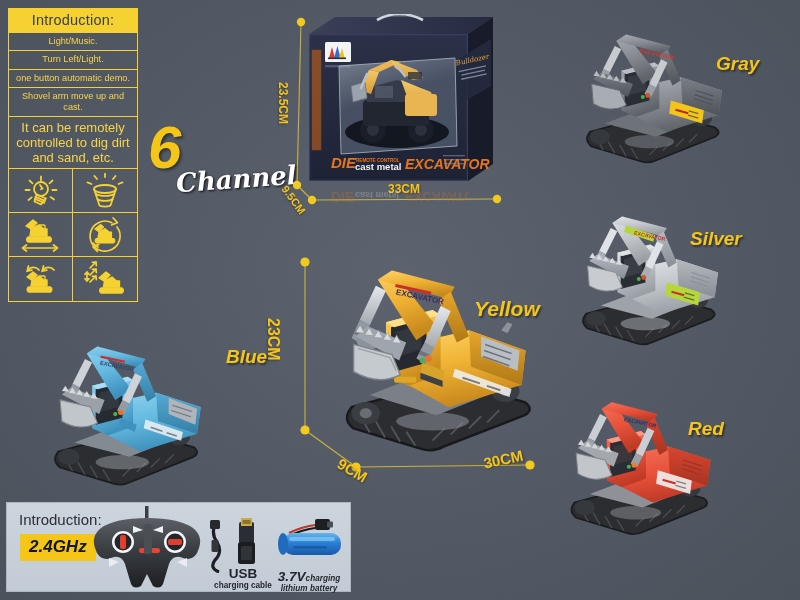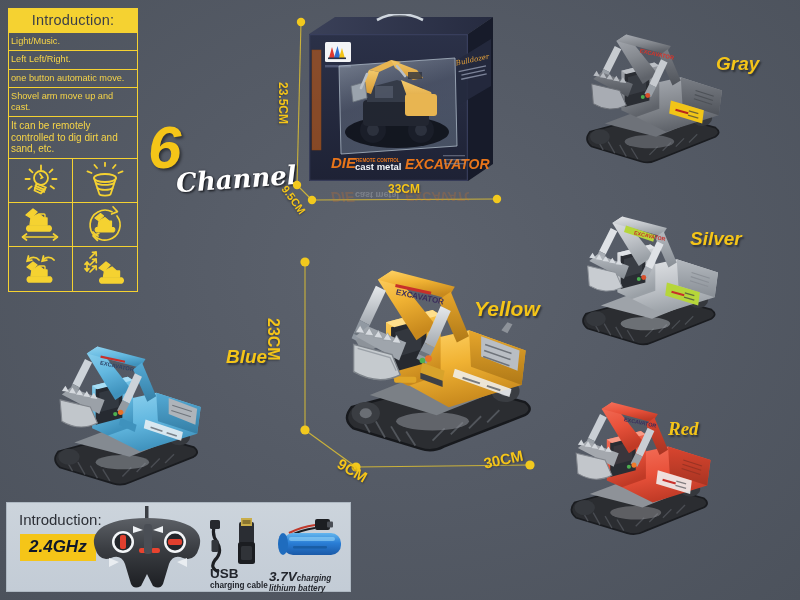--- a/index.html
+++ b/index.html
@@ -13,24 +13,24 @@
 
   
   #intro-panel { position: absolute; left: 8px; top: 8px; width: 130px; }
   .intro-head {
     background: #f5d231; color: #3b3f48; text-align: center;
     font-size: 14.5px; padding: 3px 0 4px; border: 1.5px solid #f5d231;
     letter-spacing: .2px;
   }
   .intro-row {
     border: 1.4px solid #f5d231; border-top: none;
-    color: #f7d547; font-size: 9.2px;
+    color: #f7d547; text-align: center; font-size: 9.2px;
     padding: 3.1px 2px 3.4px; line-height: 1.18;
   }
-  .intro-row.two { font-size: 10px; padding: 2.6px 2px; }
+  .intro-row.two { font-size: 13px; padding: 2.6px 2px; }
   #icon-grid {
     border: 1.4px solid #f5d231; border-top: none;
     display: grid; grid-template-columns: 1fr 1fr;
   }
   .icon-cell {
     height: 44px; display: flex; align-items: center; justify-content: center;
     border-right: 1.3px solid #f5d231; border-bottom: 1.3px solid #f5d231;
   }
   .icon-cell:nth-child(2n) { border-right: none; }
   .icon-cell:nth-child(5), .icon-cell:nth-child(6) { border-bottom: none; }
@@ -78,38 +78,38 @@
     border: 1px solid #aeb8c2;
   }
   #ctrl-intro-label {
     position: absolute; left: 12px; top: 8px; font-size: 15px; color: #2c2f36;
   }
   #ghz-badge {
     position: absolute; left: 13px; top: 31px;
     background: #f5c518; color: #0f172a; font-weight: bold; font-style: italic;
     font-size: 17px; padding: 3px 9px 4px;
   }
-  .ctrl-cap { position: absolute; color: #23262d; text-align: left; line-height: 1.08; }
+  .ctrl-cap { position: absolute; color: #23262d; text-align: center; line-height: 1.08; }
   .ctrl-cap .big { font-size: 13.5px; font-weight: bold; }
   .ctrl-cap .sm { font-size: 8.2px; font-weight: bold; }
   .inline-big { font-size: 13.5px; font-weight: bold; }
   .inline-sm { font-size: 8.2px; font-weight: bold; }
 
   .excavator { position: absolute; }
 </style>
 </head>
 <body>
 
 <div class="stage">
 
   <div id="intro-panel">
     <div class="intro-head">Introduction:</div>
     <div class="intro-row">Light/Music.</div>
-    <div class="intro-row">Left Left/Right.</div>
-    <div class="intro-row">one button automatic move.</div>
+    <div class="intro-row">Turn Left/Light.</div>
+    <div class="intro-row">one button automatic demo.</div>
     <div class="intro-row">Shovel arm move up and cast.</div>
     <div class="intro-row two">It can be remotely controlled to dig dirt and sand, etc.</div>
 
     <div id="icon-grid">
       <div class="icon-cell">
         <svg width="40" height="36" viewBox="0 0 40 36">
           <g stroke="#f5d231" stroke-width="1.8" fill="none" stroke-linecap="round">
             <circle cx="20" cy="16" r="7"></circle>
             <path d="M15.5 21.5 L13.5 28.5 L20 31.5 L25 25.5 Z" stroke-linejoin="round"></path>
             <path d="M14.5 23.8 L24 27.8 M13.9 26 L23.2 29.8"></path>
@@ -550,21 +550,21 @@
         <path d="M44 82 l4 -6 l4 7 Z"></path>
           <path d="M52 84 l4 -6 l4 7 Z"></path>
           <path d="M60 86 l4 -6 l4 7 Z"></path>
         <path d="M68 88 l4 -6 l4 7 Z"></path>
           <path d="M76 90 l4 -6 l4 7 Z"></path>
       </g>
       <circle cx="110" cy="106" r="3" fill="#f07a2a"></circle>
       <circle cx="104" cy="108" r="2.4" fill="#4caf50"></circle>
     </g>
   </svg>
-  <div class="color-label" style="left:668px; top:418px;font-family:Liberation Serif, serif;">Red</div>
+  <div class="color-label" style="left:688px; top:418px;">Red</div>
 
   <svg class="excavator" style="left:303px; top:243px;" width="253" height="218" viewBox="0 0 250 215">
     <defs>
       <linearGradient id="gYel" x1="0" y1="0" x2="0.3" y2="1">
         <stop offset="0" stop-color="#ffd367"></stop>
           <stop offset=".5" stop-color="#f0b233"></stop>
           <stop offset="1" stop-color="#c8891d"></stop>
       </linearGradient>
       <linearGradient id="gYelD" x1="0" y1="0" x2="0" y2="1">
         <stop offset="0" stop-color="#e6a62c"></stop>

